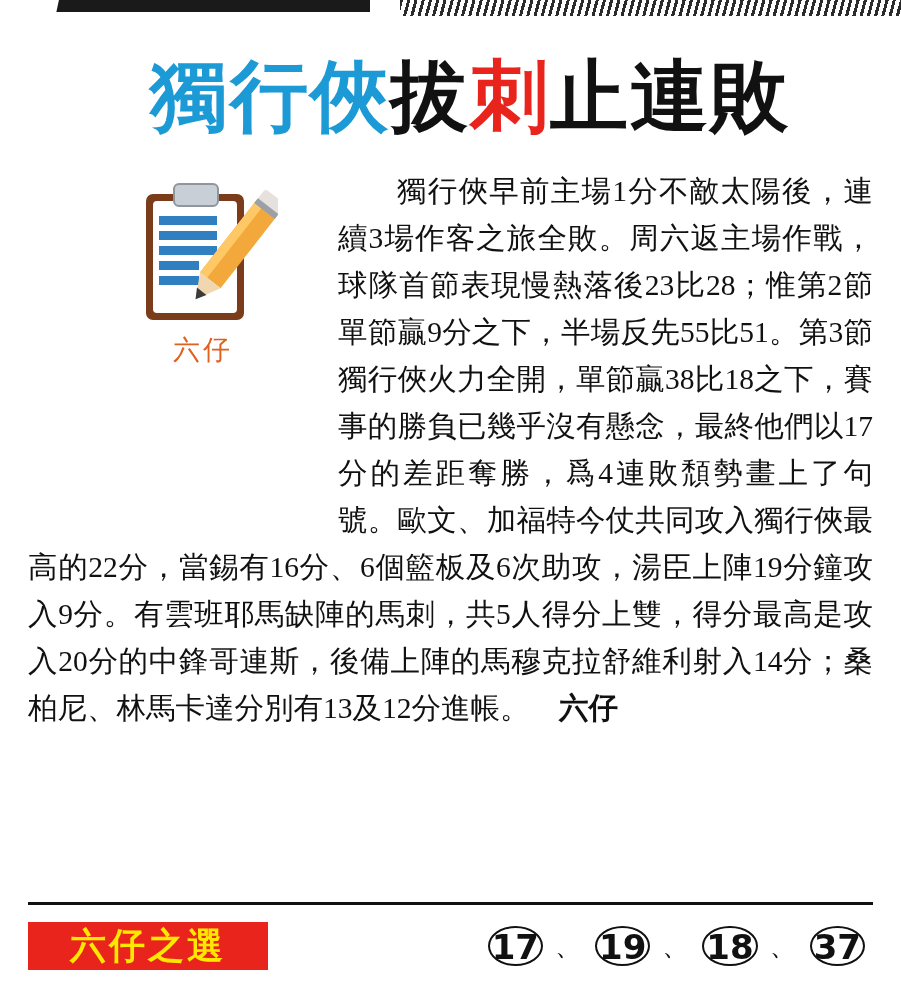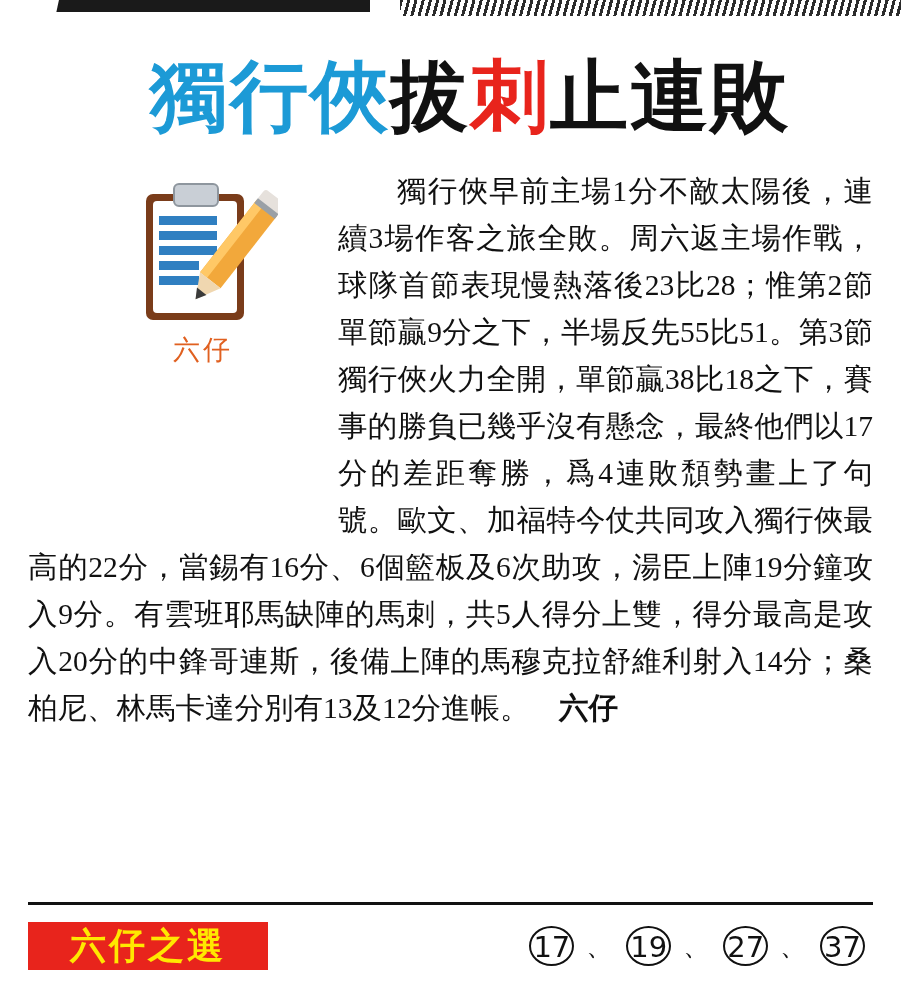--- a/index.html
+++ b/index.html
@@ -184,22 +184,22 @@
     color: #111111;
   }
   .num-circ {
     display: inline-block;
     min-width: 40px;
     height: 40px;
     line-height: 38px;
     border: 2.5px solid #111111;
     border-radius: 50%;
     text-align: center;
-    font-size: 29px;
-    font-weight: normal;
+    font-size: 34px;
+    font-weight: bold;
     padding: 0 2px;
     box-sizing: border-box;
   }
   .num-sep {
     display: inline-block;
     padding: 0 14px 0 12px;
     font-size: 26px;
   }
 </style>
 </head>
@@ -243,17 +243,17 @@
 </div>
 
 <div class="rule-top"></div>
 <div class="banner">
   <div class="banner-red">六仔之選</div>
   <div class="banner-nums">
     <span class="num-circ">17</span>
     <span class="num-sep">、</span>
     <span class="num-circ">19</span>
     <span class="num-sep">、</span>
-    <span class="num-circ">27</span>
+    <span class="num-circ">18</span>
     <span class="num-sep">、</span>
     <span class="num-circ">37</span>
   </div>
 </div>
 
 </body></html>

